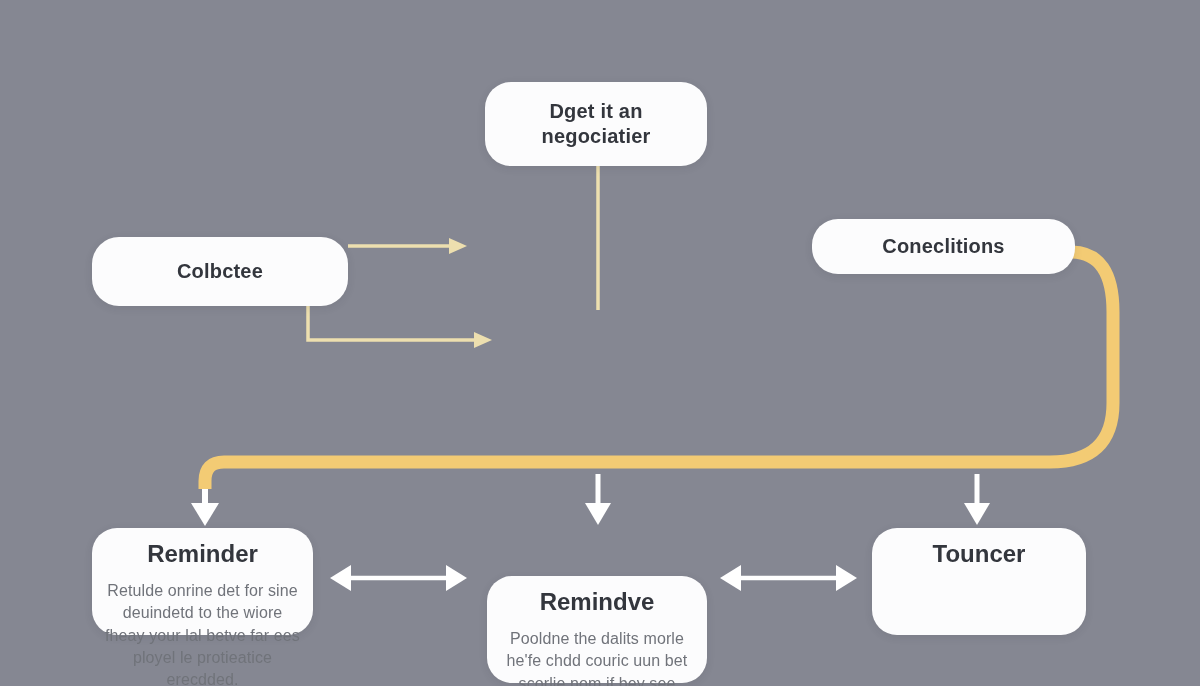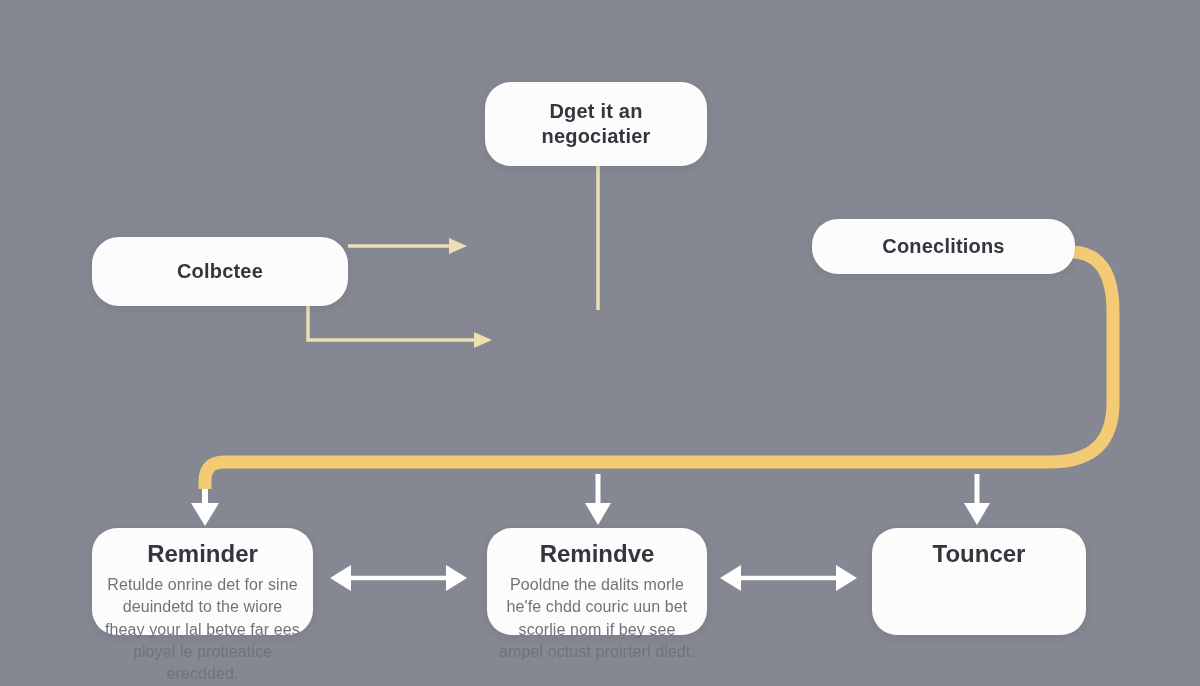--- a/index.html
+++ b/index.html
@@ -54,23 +54,24 @@
     border-radius: 25px;
     box-shadow: 0 2px 8px rgba(40,42,50,0.10);
     z-index: 2;
     box-sizing: border-box;
     display: flex;
     flex-direction: column;
     align-items: center;
     justify-content: flex-start;
     text-align: center;
     padding: 13px 12px 8px 12px;
+    gap: 6px;
   }
   .card-reminder { left: 92px;  width: 221px; }
-  .card-remindve { left: 487px; width: 220px; }
+  .card-remindve { left: 487px; width: 220px; margin-top: 48px; }
   .card-touncer  { left: 872px; width: 214px; }
   .card-title {
     font-weight: 700;
     font-size: 24px;
     color: #33363D;
     line-height: 1.1;
     margin-bottom: 7px;
   }
   .card-body {
     font-size: 16px;

